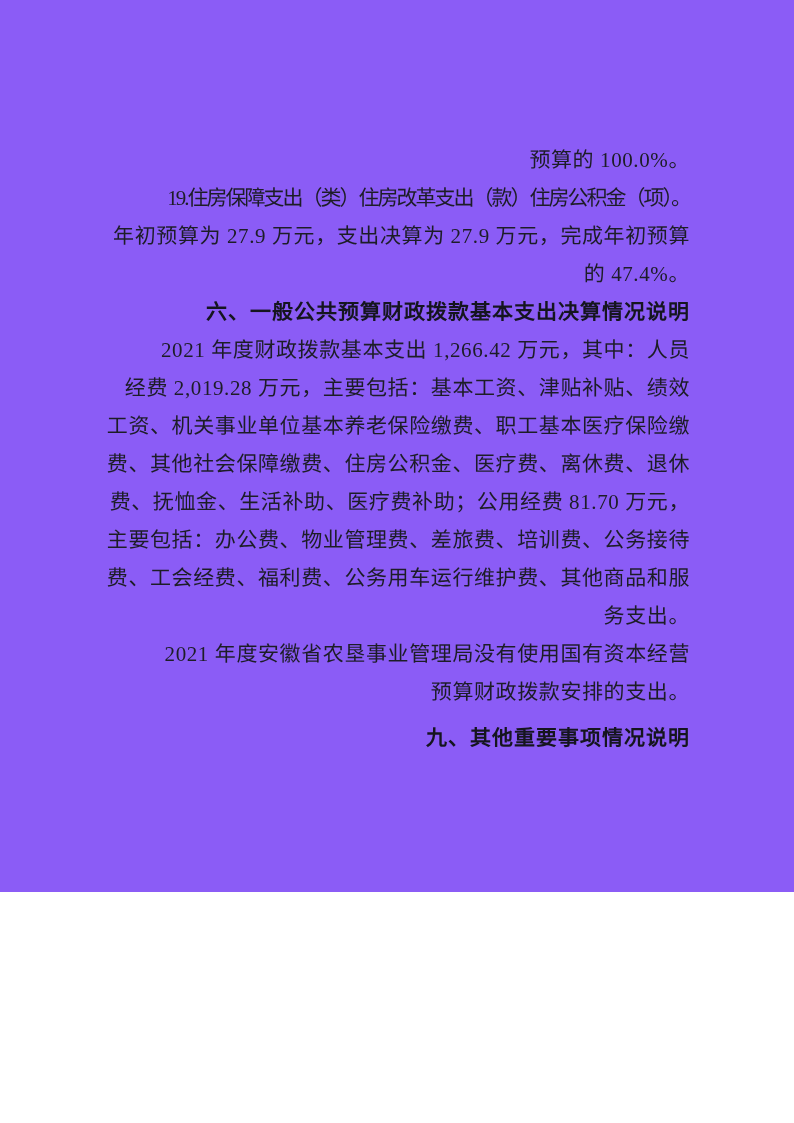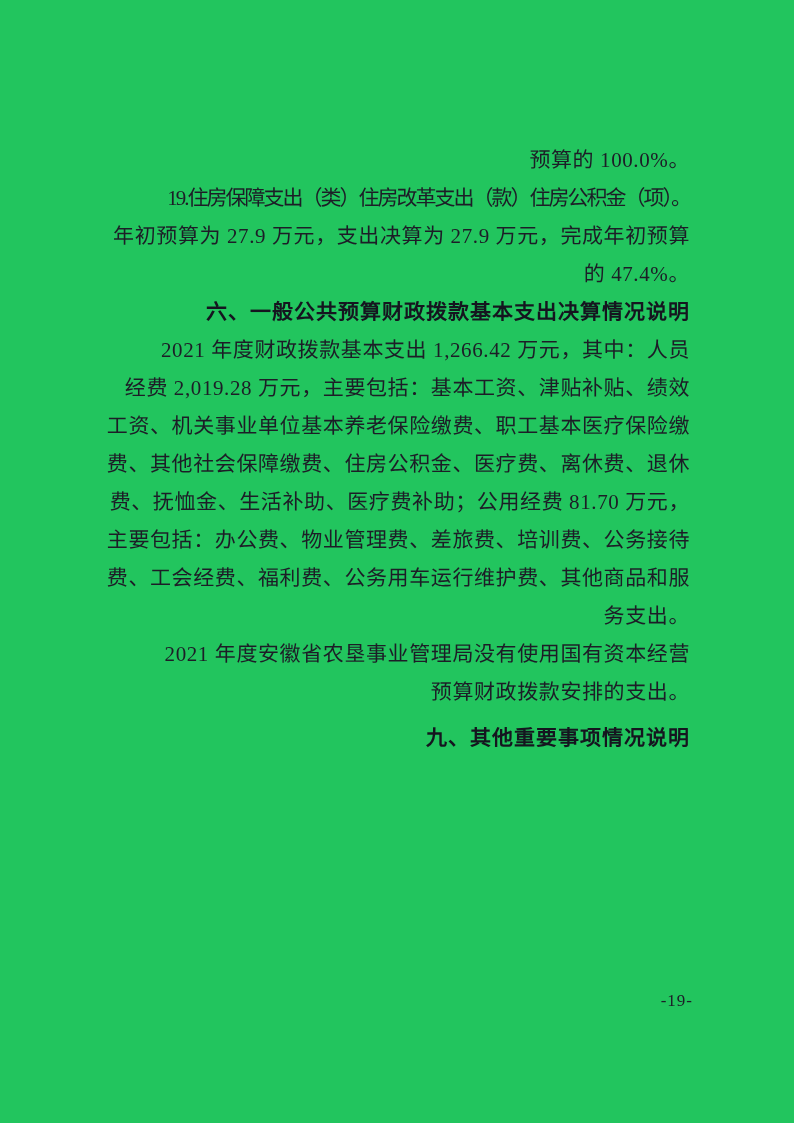--- a/index.html
+++ b/index.html
@@ -3,22 +3,22 @@
 <meta charset="utf-8">
 <style>
   html, body {
     margin: 0;
     padding: 0;
     background: #ffffff;
   }
   .page {
     position: relative;
     width: 794px;
-    height: 1123px;
-    background: #22c55e;
+    height: 892px;
+    background: #8b5cf6;
     overflow: hidden;
     font-family: "Liberation Serif", "DejaVu Serif", serif;
   }
   .content {
     position: absolute;
     left: 106px;
     top: 141px;
     width: 584px;
     font-size: 21px;
     line-height: 38px;

